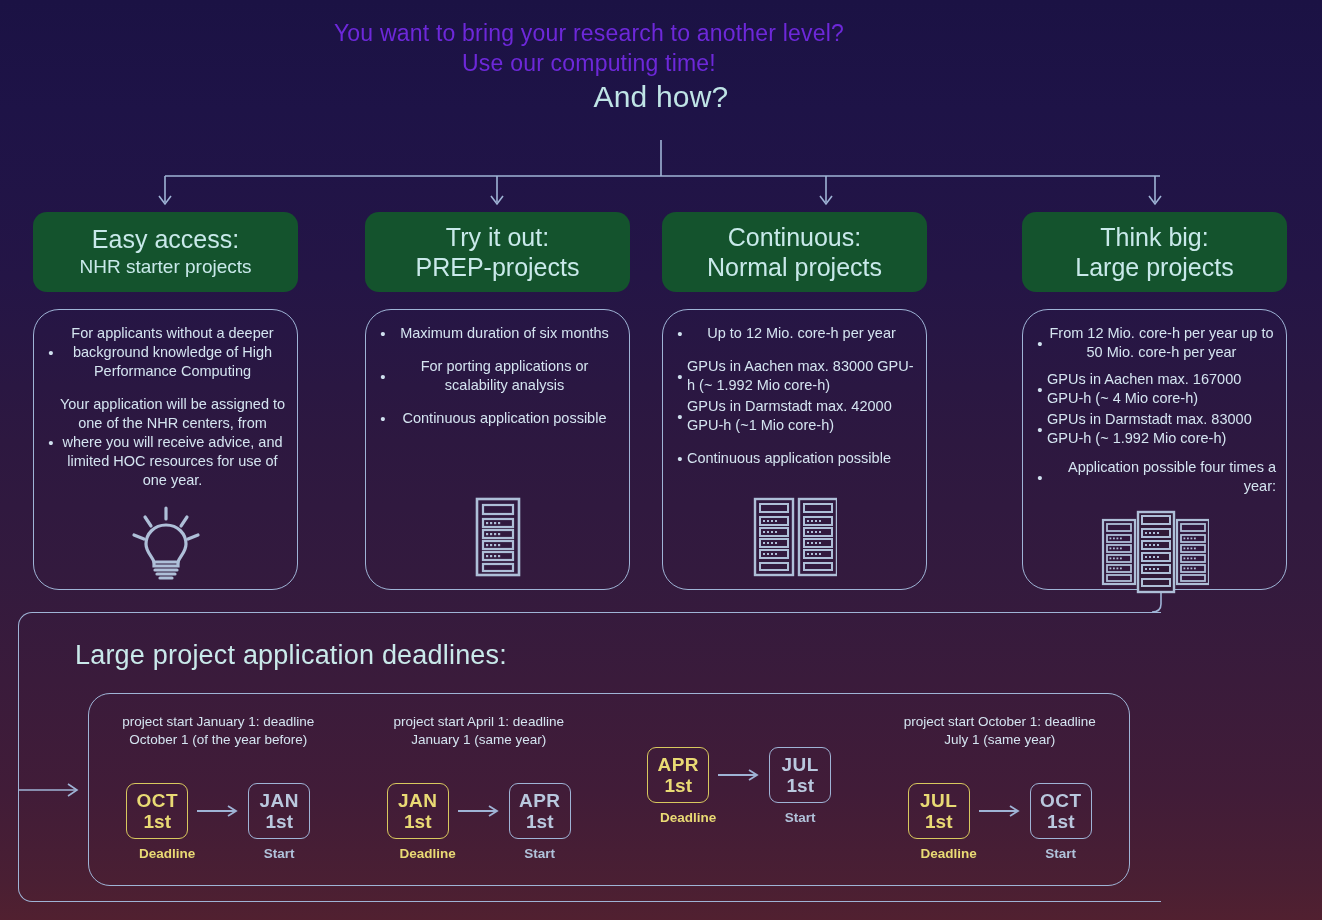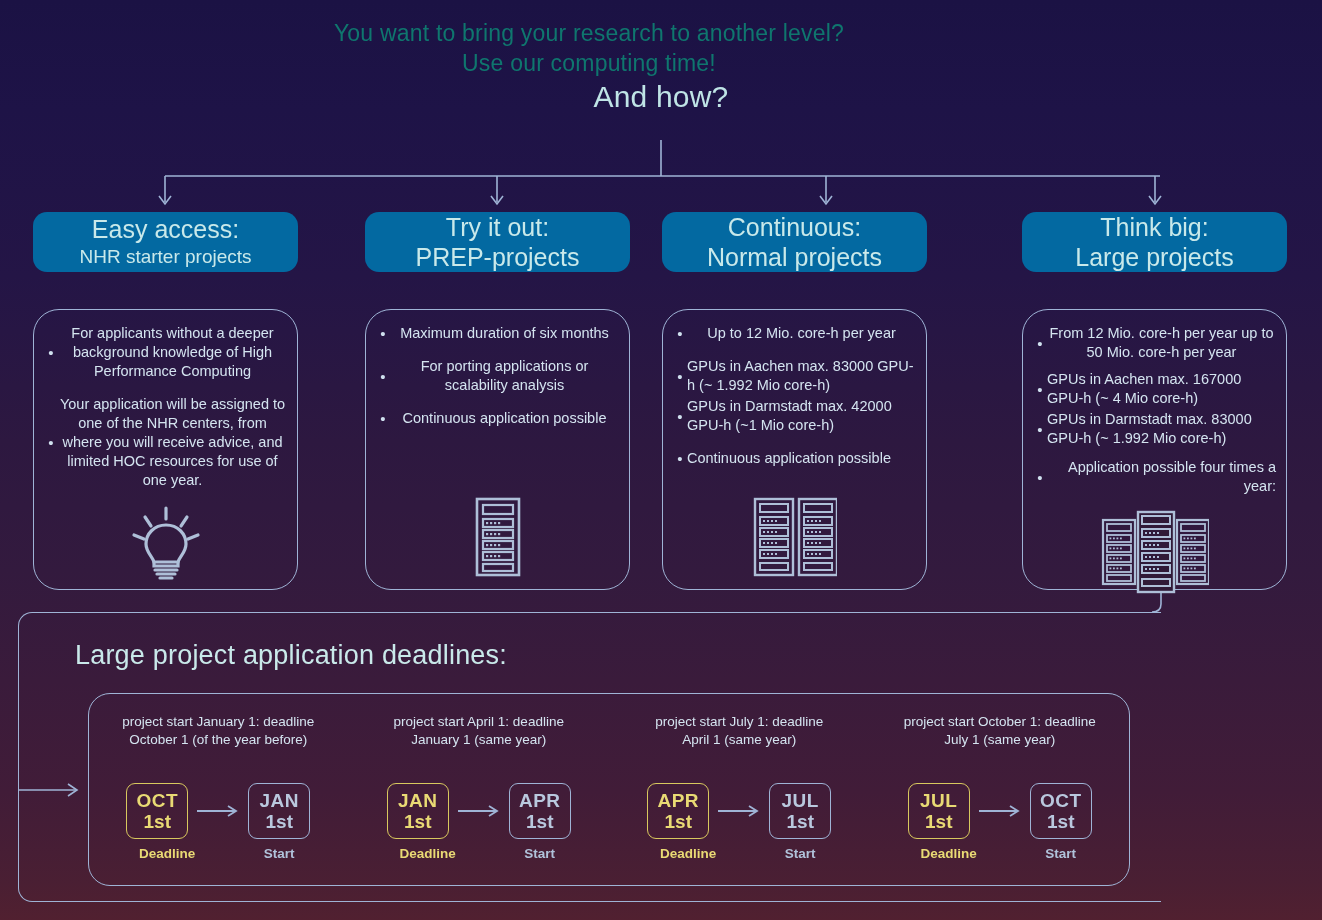--- a/index.html
+++ b/index.html
@@ -35,21 +35,21 @@
 
   
   .headline {
     position: absolute;
     top: 18px;
     left: 0;
     width: 1178px;
     text-align: center;
     font-size: 23px;
     line-height: 30px;
-    color: #0f766e;
+    color: #6d28d9;
     letter-spacing: .2px;
   }
   .headline .l2 { display: block; }
 
   .andhow {
     position: absolute;
     top: 80px;
     left: 0;
     width: 1322px;
     text-align: center;
@@ -70,23 +70,23 @@
   .col {
     position: absolute;
     top: 212px;
   }
   .col-0 { left: 33px;   width: 265px; }
   .col-1 { left: 365px;  width: 265px; }
   .col-2 { left: 662px;  width: 265px; }
   .col-3 { left: 1022px; width: 265px; }
 
   .cap {
-    height: 60px;
+    height: 80px;
     border-radius: 14px;
-    background: #0369a1;
+    background: #14532d;
     display: flex;
     flex-direction: column;
     align-items: center;
     justify-content: center;
     color: #c9e9ea;
     text-align: center;
   }
   .cap .t1 { font-size: 25px; line-height: 30px; }
   .cap .t2 { font-size: 25px; line-height: 30px; }
   .col-0 .cap .t2 { font-size: 19px; line-height: 26px; color:#c9e9ea; }
@@ -618,24 +618,20 @@
           <div class="dbox start">
             <span class="mon">APR</span>
             <span class="day">1st</span>
           </div>
           <div class="dlabel start">Start</div>
         </div>
       </div>
     </div>
 
     <div class="dl-col">
-      <div class="dl-desc">
-        <div>project start July 1: deadline</div>
-        <div>April 1 (same year)</div>
-      </div>
       <div class="dl-flow">
         <div class="dl-item">
           <div class="dbox deadline">
             <span class="mon">APR</span>
             <span class="day">1st</span>
           </div>
           <div class="dlabel deadline">Deadline</div>
         </div>
         <div class="arrow-gap">
           <svg width="46" height="14" viewBox="0 0 46 14">

